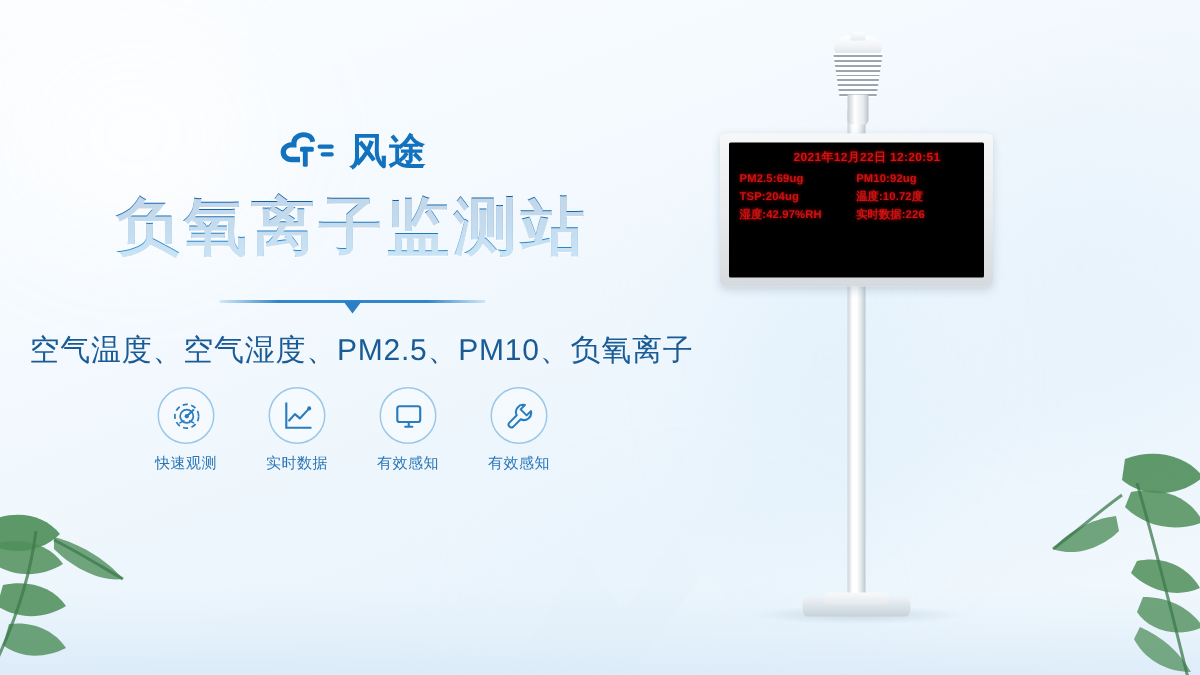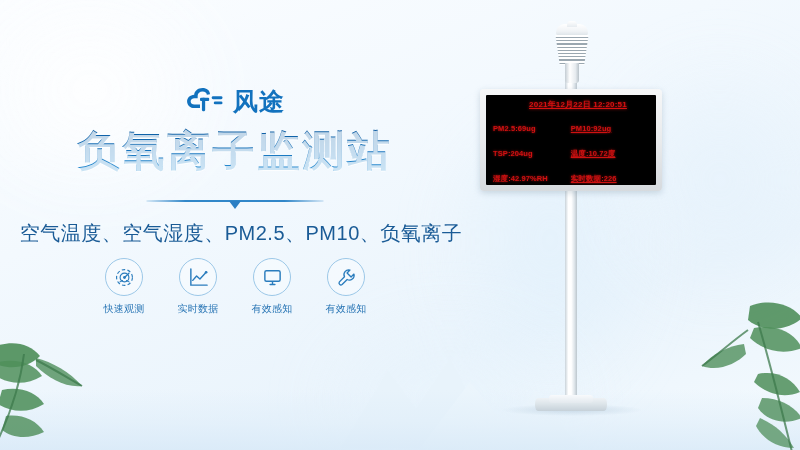--- a/index.html
+++ b/index.html
@@ -156,33 +156,32 @@
   }
   .led-title {
     text-align:center; color:#d81010; font-size:8px; font-weight:bold;
     letter-spacing:.4px; line-height:1.25;
     text-shadow:0 0 3px rgba(230,20,20,.85);
   }
   .led-date {
     text-align:center; color:#d81010; font-size:8px; font-weight:bold;
     letter-spacing:.2px; line-height:1.35; padding-left:14px;
     text-shadow:0 0 3px rgba(230,20,20,.8);
-    text-decoration:underline;
   }
   .led-grid {
-    margin-top:13px;
+    margin-top:3px;
     display:grid; grid-template-columns:46% 54%;
-    row-gap:14px;
+    row-gap:1px;
   }
   .led-cell {
     color:#cf1111; font-size:7.5px; font-weight:bold; line-height:1.45;
     letter-spacing:.1px; white-space:nowrap;
     text-shadow:0 0 2.5px rgba(220,20,20,.8);
   }
-  .led-cell.r { padding-left:6px;text-decoration:underline; }
+  .led-cell.r { padding-left:6px; }
 
   
   .plant { position:absolute; }
   .plant svg { display:block; }
   #plant-left  { left:-4px; top:328px; }
   #plant-right { left:688px; top:292px; }
 </style>
 </head>
 <body>
 

